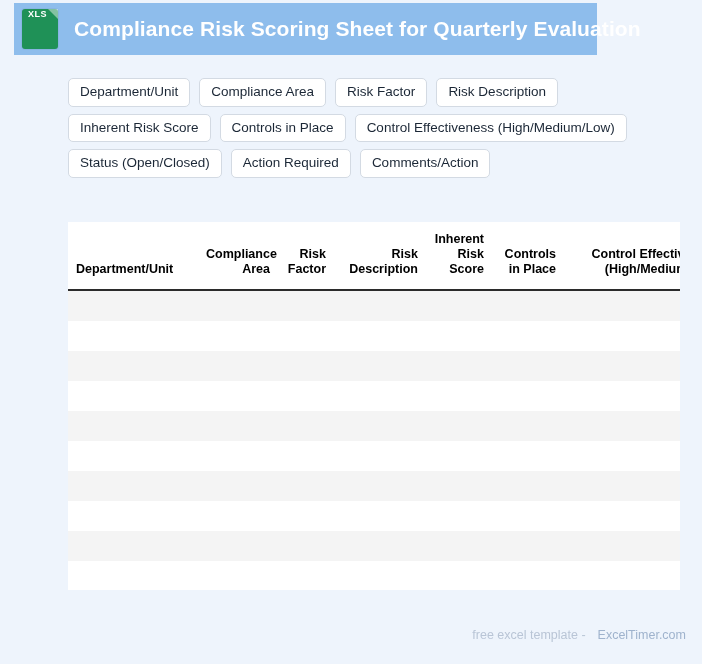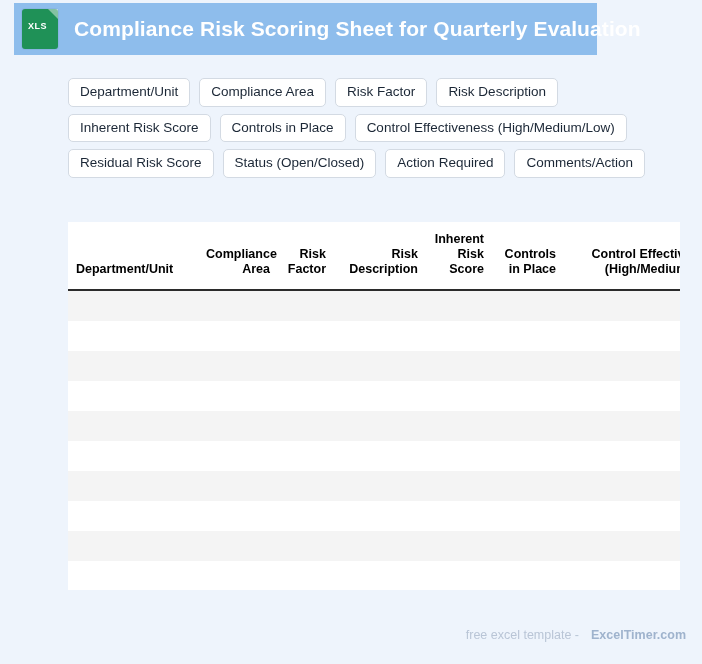--- a/index.html
+++ b/index.html
@@ -35,21 +35,21 @@
   }
   .xls-icon {
     width: 36px;
     height: 40px;
     margin-left: 8px;
     background: #1f9157;
     border-radius: 3px;
     position: relative;
     flex: 0 0 auto;
     display: flex;
-    align-items: center;
+    align-items: flex-start;
     justify-content: flex-start;
     box-shadow: 0 0 0 1px rgba(0,0,0,0.04);
   }
   .xls-icon::before {
     content: "";
     position: absolute;
     right: 0;
     top: 0;
     border-width: 0 10px 10px 0;
     border-style: solid;
@@ -154,21 +154,21 @@
     right: 16px;
     bottom: 22px;
     font-size: 12.5px;
     color: #b9c5d6;
     display: flex;
     align-items: baseline;
     gap: 12px;
   }
   .footer .brand {
     color: #9fb3cd;
-    font-weight: bold;
+    font-weight: normal;
   }
 </style>
 </head>
 <body>
 
 <div class="page">
 
   <div class="header-bar">
     <div class="xls-icon">
       <span class="xls-text">XLS</span>
@@ -177,21 +177,20 @@
   </div>
 
   <div class="chips">
     <div class="chip">Department/Unit</div>
     <div class="chip">Compliance Area</div>
     <div class="chip">Risk Factor</div>
     <div class="chip">Risk Description</div>
     <div class="chip">Inherent Risk Score</div>
     <div class="chip">Controls in Place</div>
     <div class="chip">Control Effectiveness (High/Medium/Low)</div>
-    <div class="chip">Residual Risk Score</div>
     <div class="chip">Status (Open/Closed)</div>
     <div class="chip">Action Required</div>
     <div class="chip">Comments/Action</div>
   </div>
 
   <div class="table-wrap">
     <table class="sheet">
       <colgroup>
         <col class="c0">
           <col class="c1">

